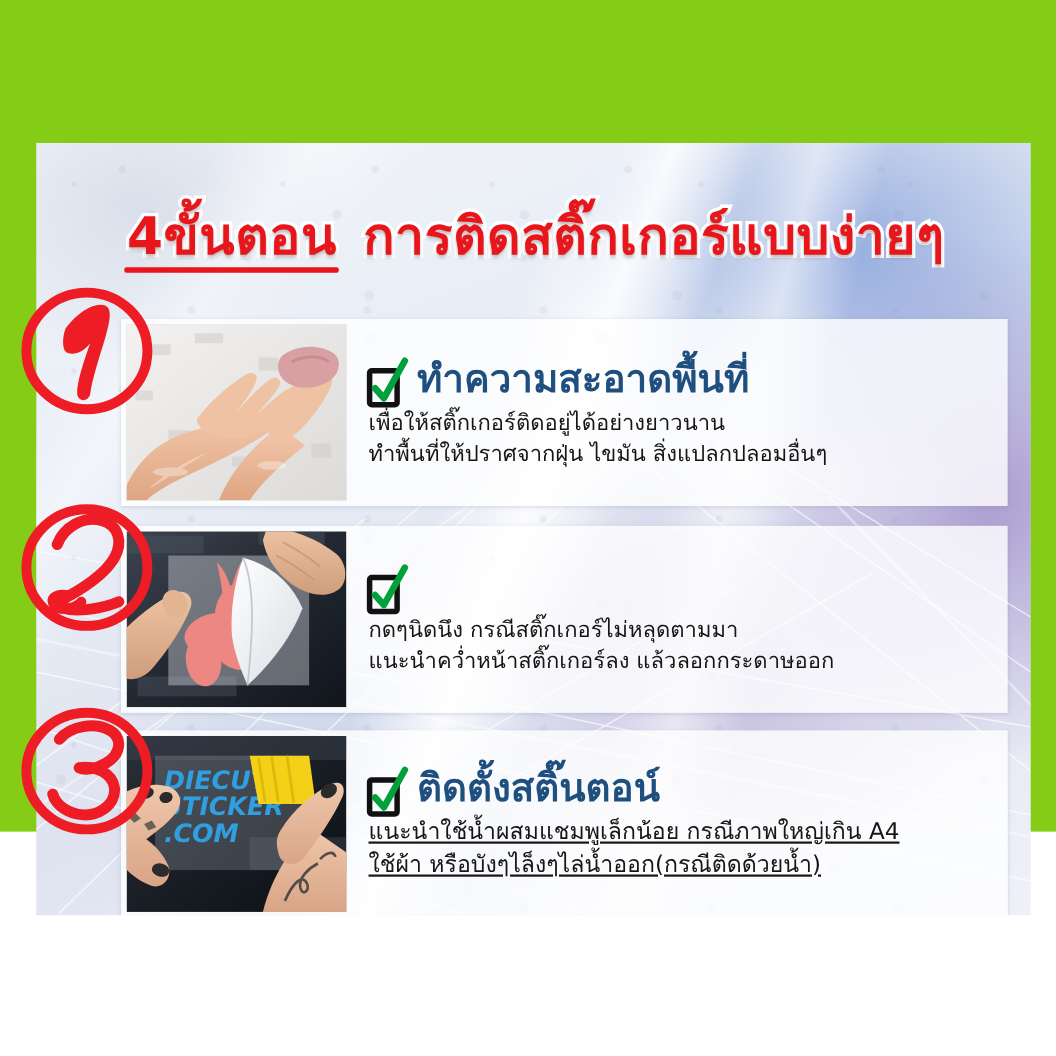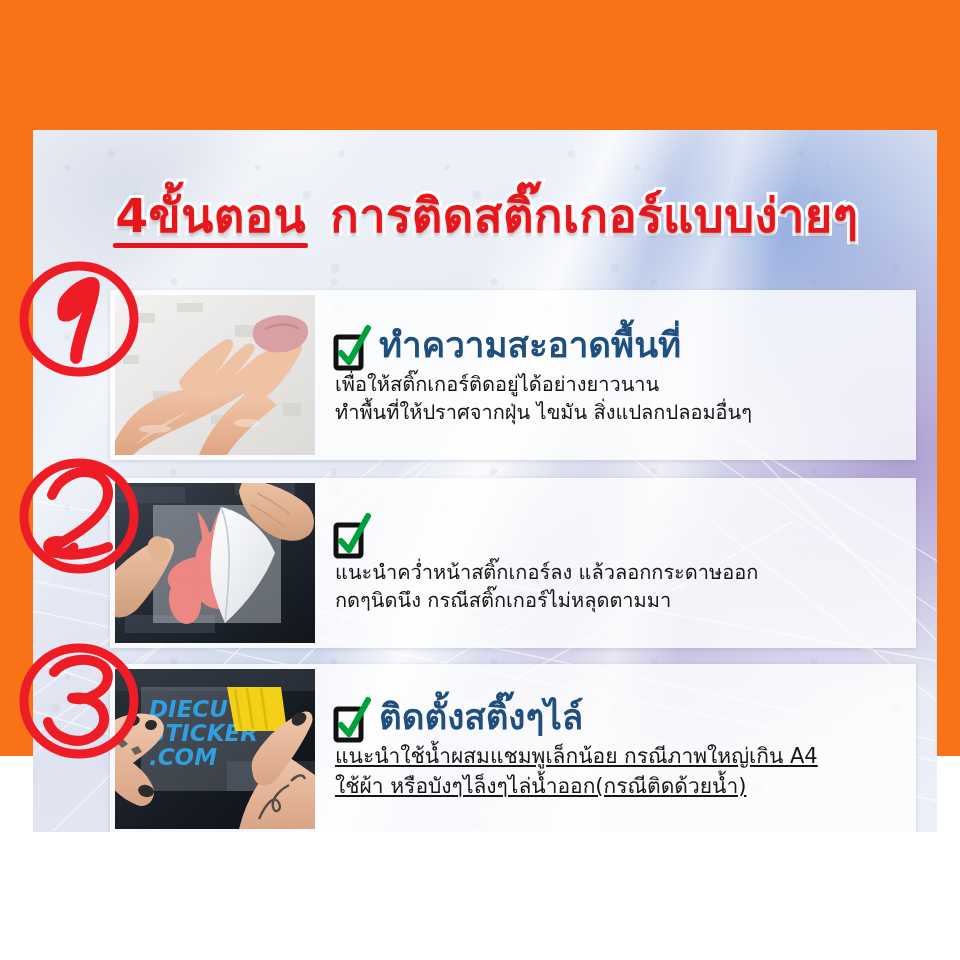--- a/index.html
+++ b/index.html
@@ -10,21 +10,21 @@
     background: #ffffff;
     font-family: "DejaVu Sans", "Liberation Sans", sans-serif;
     overflow: hidden;
   }
 
   
   #canvas {
     position: relative;
     width: 960px;
     height: 756px;
-    background: #f97316;
+    background: #84cc16;
   }
 
   
   #poster {
     position: absolute;
     left: 33px;
     top: 130px;
     width: 904px;
     height: 702px;
     overflow: hidden;
@@ -322,22 +322,22 @@
       </div>
       <div class="step-text">
         <div class="head-row">
           <span class="check-box">
             <svg width="34" height="44" viewBox="0 0 34 44">
               <rect x="3" y="8" width="25" height="31" rx="2" fill="none" stroke="#111111" stroke-width="5"></rect>
               <path d="M8 24 L16 33 L35 -1" fill="none" stroke="#00a13a" stroke-width="6" stroke-linecap="round" stroke-linejoin="round"></path>
             </svg>
           </span>
         </div>
+        <div class="step-line">กดๆนิดนึง กรณีสติ๊กเกอร์ไม่หลุดตามมา</div>
         <div class="step-line">แนะนำคว่ำหน้าสติ๊กเกอร์ลง แล้วลอกกระดาษออก</div>
-        <div class="step-line">กดๆนิดนึง กรณีสติ๊กเกอร์ไม่หลุดตามมา</div>
       </div>
     </div>
 
     <div class="step-panel" id="panel-3">
       <div class="thumb">
         <svg viewBox="0 0 200 160" preserveAspectRatio="xMidYMid slice" aria-hidden="true">
           <defs>
             <linearGradient id="glass3" x1="0" y1="0" x2="1" y2="1">
               <stop offset="0%" stop-color="#2a3039"></stop>
               <stop offset="60%" stop-color="#161b22"></stop>
@@ -392,21 +392,21 @@
         </svg>
       </div>
       <div class="step-text">
         <div class="head-row">
           <span class="check-box">
             <svg width="34" height="44" viewBox="0 0 34 44">
               <rect x="3" y="8" width="25" height="31" rx="2" fill="none" stroke="#111111" stroke-width="5"></rect>
               <path d="M8 24 L16 33 L35 -1" fill="none" stroke="#00a13a" stroke-width="6" stroke-linecap="round" stroke-linejoin="round"></path>
             </svg>
           </span>
-          <span class="step-head">ติดตั้งสติ๊งๆไล์</span>
+          <span class="step-head">ติดตั้งสติ๊นตอน์</span>
         </div>
         <div class="step-line">แนะนำใช้น้ำผสมแชมพูเล็กน้อย กรณีภาพใหญ่เกิน A4</div>
         <div class="step-line">ใช้ผ้า หรือบังๆไล็งๆไล่น้ำออก(กรณีติดด้วยน้ำ)</div>
       </div>
     </div>
   </div>
 
   <div class="step-circle" id="circle-1">
     <svg viewBox="0 0 126 122">
       <ellipse cx="63" cy="61" rx="55" ry="53" fill="none" stroke="#ee1c24" stroke-width="9"></ellipse>

